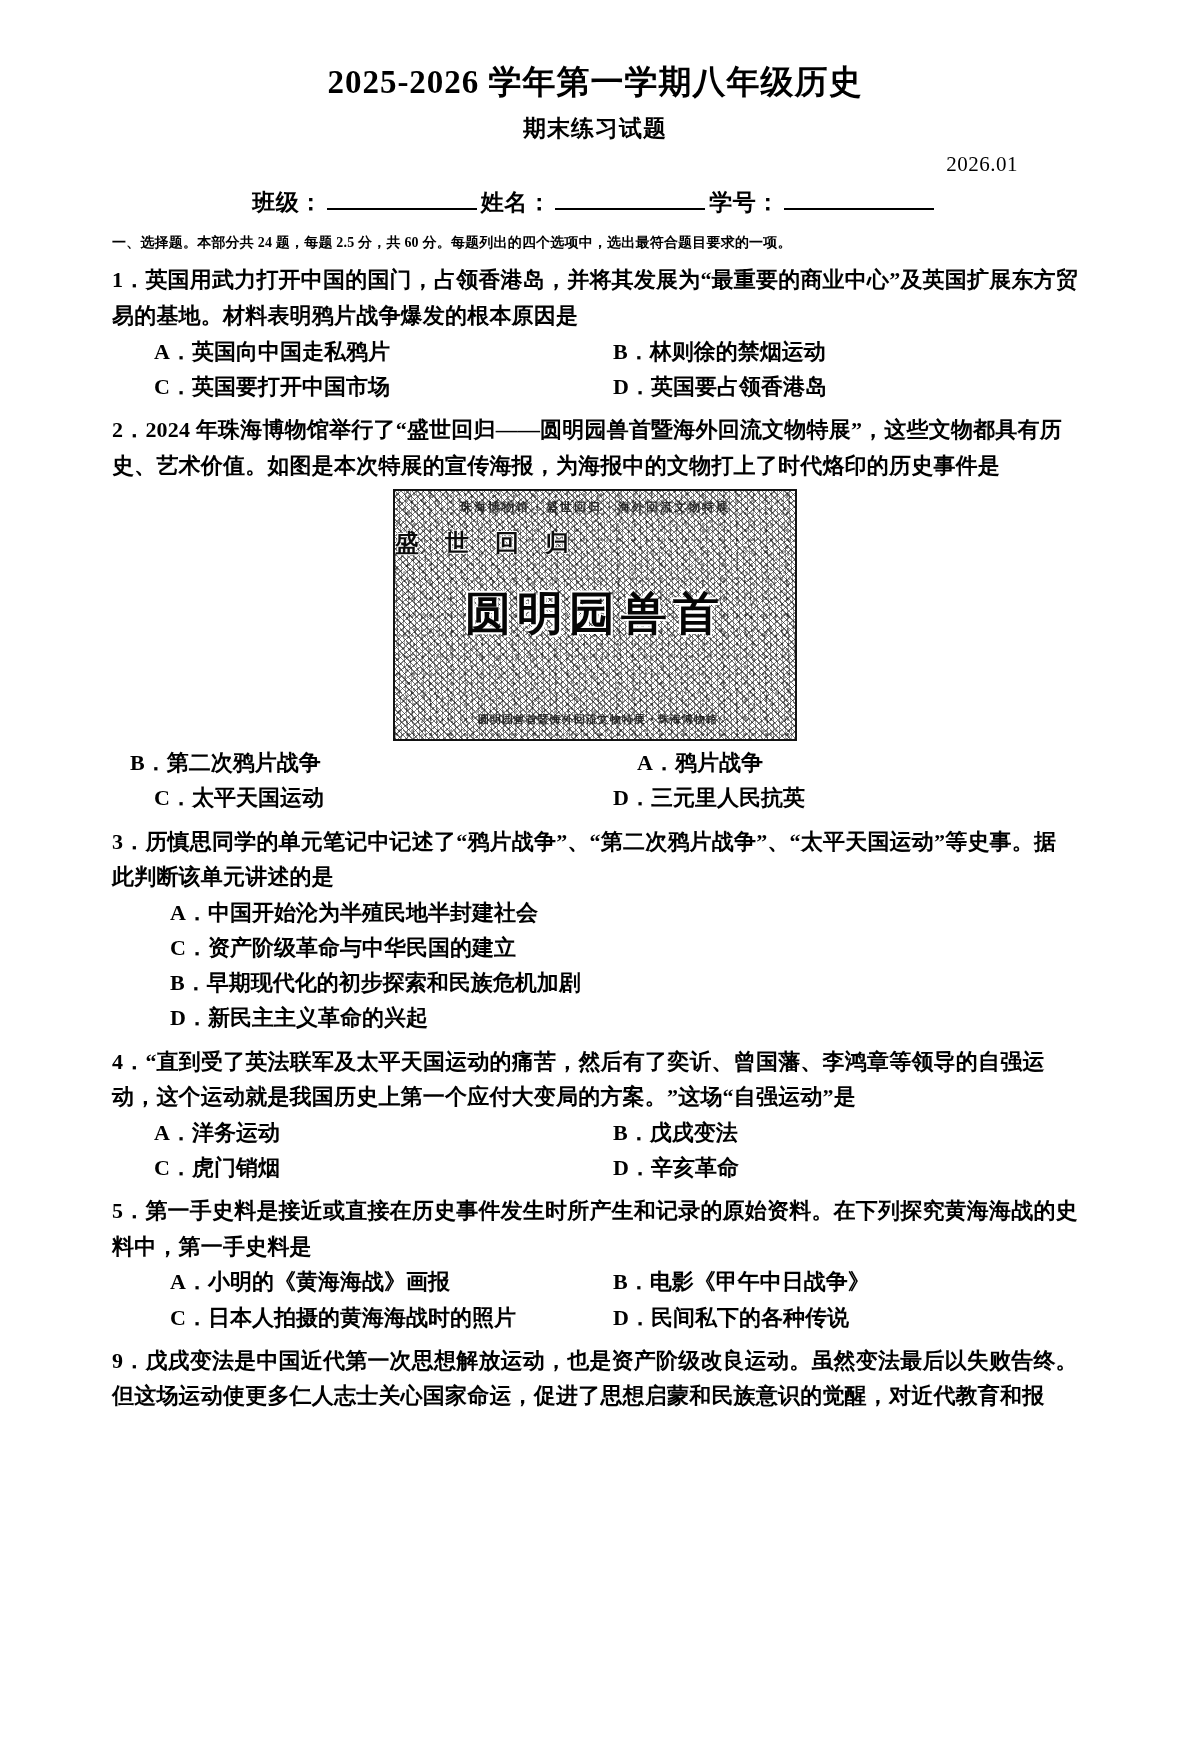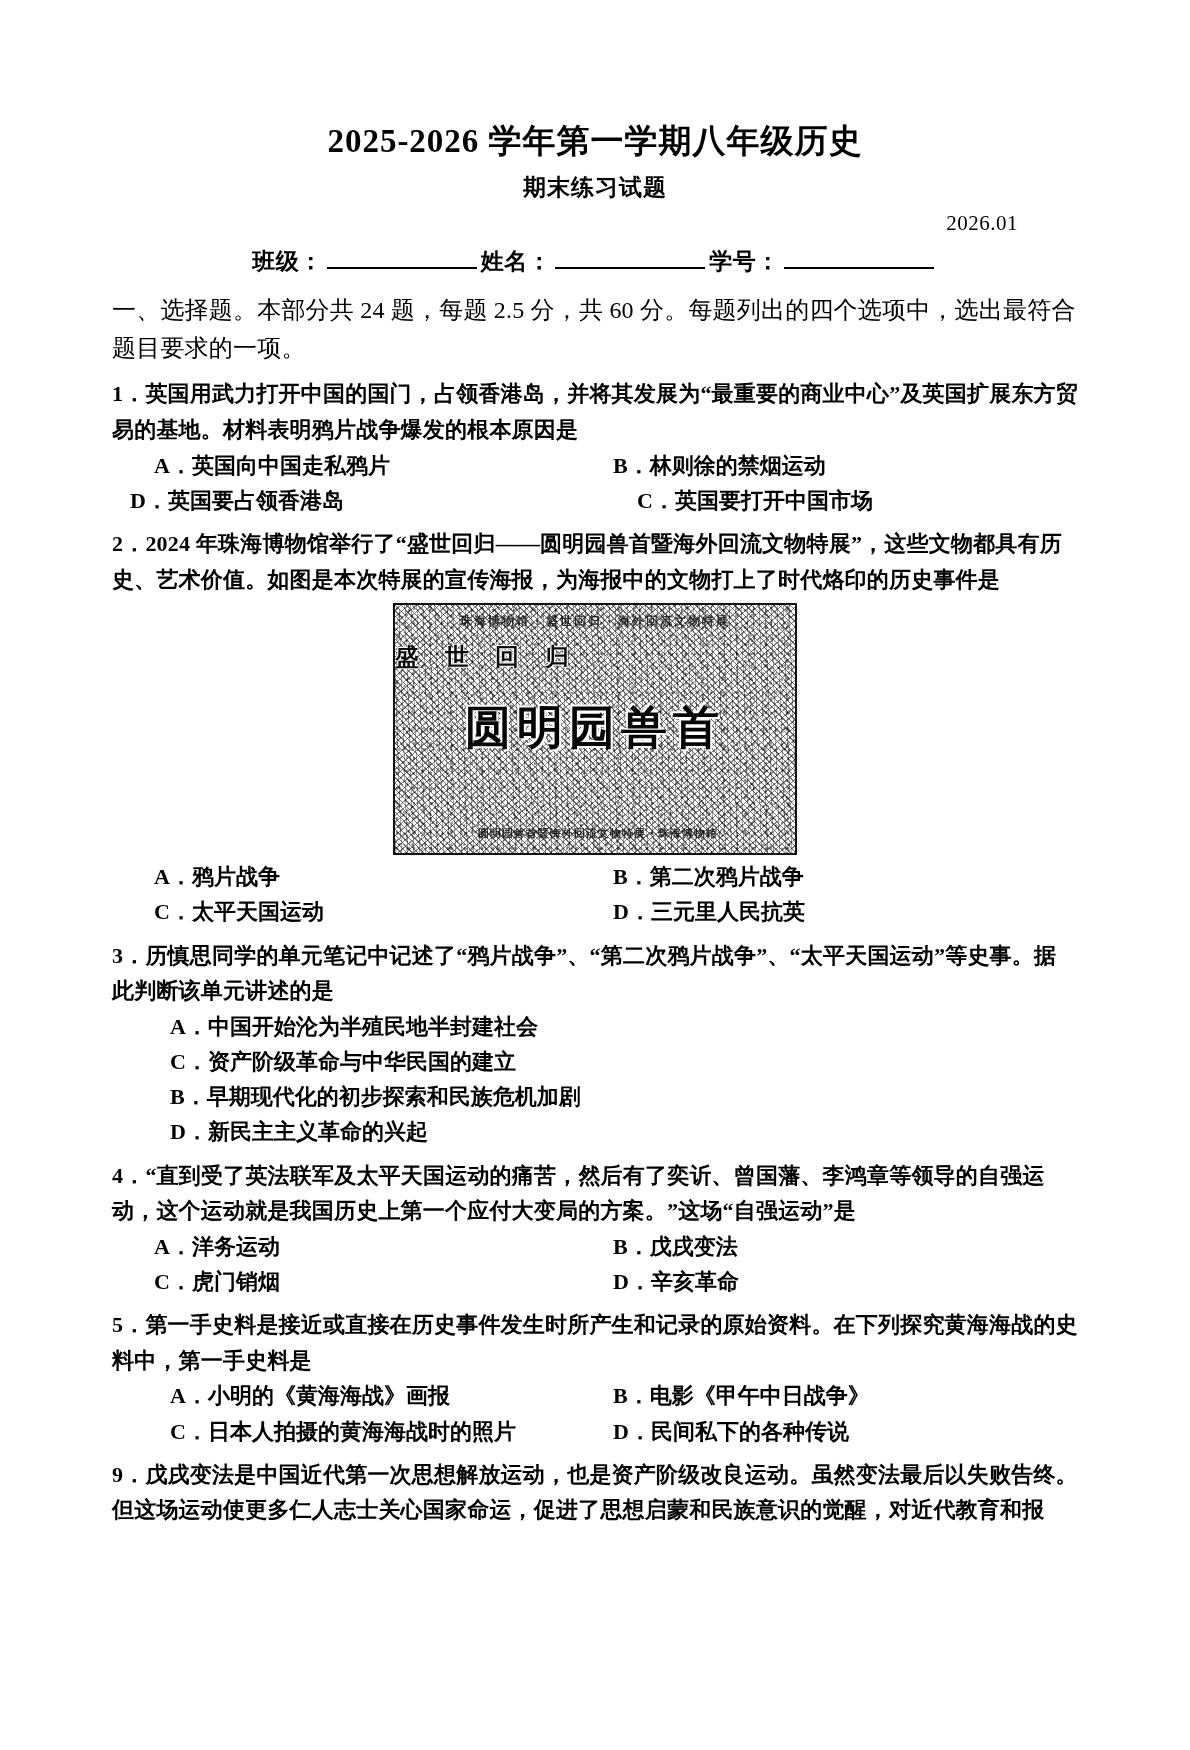--- a/index.html
+++ b/index.html
@@ -12,21 +12,21 @@
     height: 1750px;
     font-family: "Liberation Serif", "DejaVu Serif", serif;
     color: #000000;
     position: relative;
     overflow: hidden;
   }
   .page {
     width: 1190px;
     height: 1750px;
     box-sizing: border-box;
-    padding: 119px 112px 0 112px;
+    padding: 60px 112px 0 112px;
     position: relative;
   }
   .title-1 {
     text-align: center;
     font-size: 33px;
     font-weight: bold;
     letter-spacing: 1px;
     line-height: 1.35;
     margin: 0 0 8px 0;
   }
@@ -53,22 +53,22 @@
   }
   .blank {
     display: inline-block;
     border-bottom: 2px solid #000;
     width: 150px;
     height: 20px;
     vertical-align: baseline;
     margin: 0 4px;
   }
   .section-head {
-    font-size: 24px;
-    font-weight: normal;
+    font-size: 14px;
+    font-weight: bold;
     line-height: 1.62;
     margin: 2px 0 0 0;
     letter-spacing: 0.2px;
   }
   .q {
     font-size: 22px;
     line-height: 1.62;
     margin: 0;
     letter-spacing: 0.2px;
     font-weight: bold;
@@ -188,39 +188,39 @@
   </div>
 
   <div class="section-head">一、选择题。本部分共 24 题，每题 2.5 分，共 60 分。每题列出的四个选项中，选出最符合题目要求的一项。</div>
 
   <div class="q">
     <span class="q-stem">1．英国用武力打开中国的国门，占领香港岛，并将其发展为“最重要的商业中心”及英国扩展东方贸易的基地。材料表明鸦片战争爆发的根本原因是</span>
   </div>
   <div class="options-2col">
     <div class="opt half">A．英国向中国走私鸦片</div>
     <div class="opt half right">B．林则徐的禁烟运动</div>
+    <div class="opt half">C．英国要打开中国市场</div>
     <div class="opt half right">D．英国要占领香港岛</div>
-    <div class="opt half">C．英国要打开中国市场</div>
   </div>
 
   <div class="q tight">
     <span class="q-stem">2．2024 年珠海博物馆举行了“盛世回归——圆明园兽首暨海外回流文物特展”，这些文物都具有历史、艺术价值。如图是本次特展的宣传海报，为海报中的文物打上了时代烙印的历史事件是</span>
   </div>
   <div class="figure-wrap">
     <div class="poster">
       <div class="grain"></div>
       <div class="top-strip">珠海博物馆 · 盛世回归 · 海外回流文物特展</div>
       <div class="headline">盛 世 回 归</div>
       <div class="subline">圆明园兽首</div>
       <div class="bottom-strip">圆明园兽首暨海外回流文物特展 · 珠海博物馆</div>
     </div>
   </div>
   <div class="options-2col">
+    <div class="opt half right">B．第二次鸦片战争</div>
     <div class="opt half">A．鸦片战争</div>
-    <div class="opt half right">B．第二次鸦片战争</div>
     <div class="opt half">C．太平天国运动</div>
     <div class="opt half right">D．三元里人民抗英</div>
   </div>
 
   <div class="q tight">
     <span class="q-stem">3．历慎思同学的单元笔记中记述了“鸦片战争”、“第二次鸦片战争”、“太平天国运动”等史事。据此判断该单元讲述的是</span>
   </div>
   <div class="options-2col">
     <div class="opt full indent-more">A．中国开始沦为半殖民地半封建社会</div>
     <div class="opt full indent-more">C．资产阶级革命与中华民国的建立</div>

